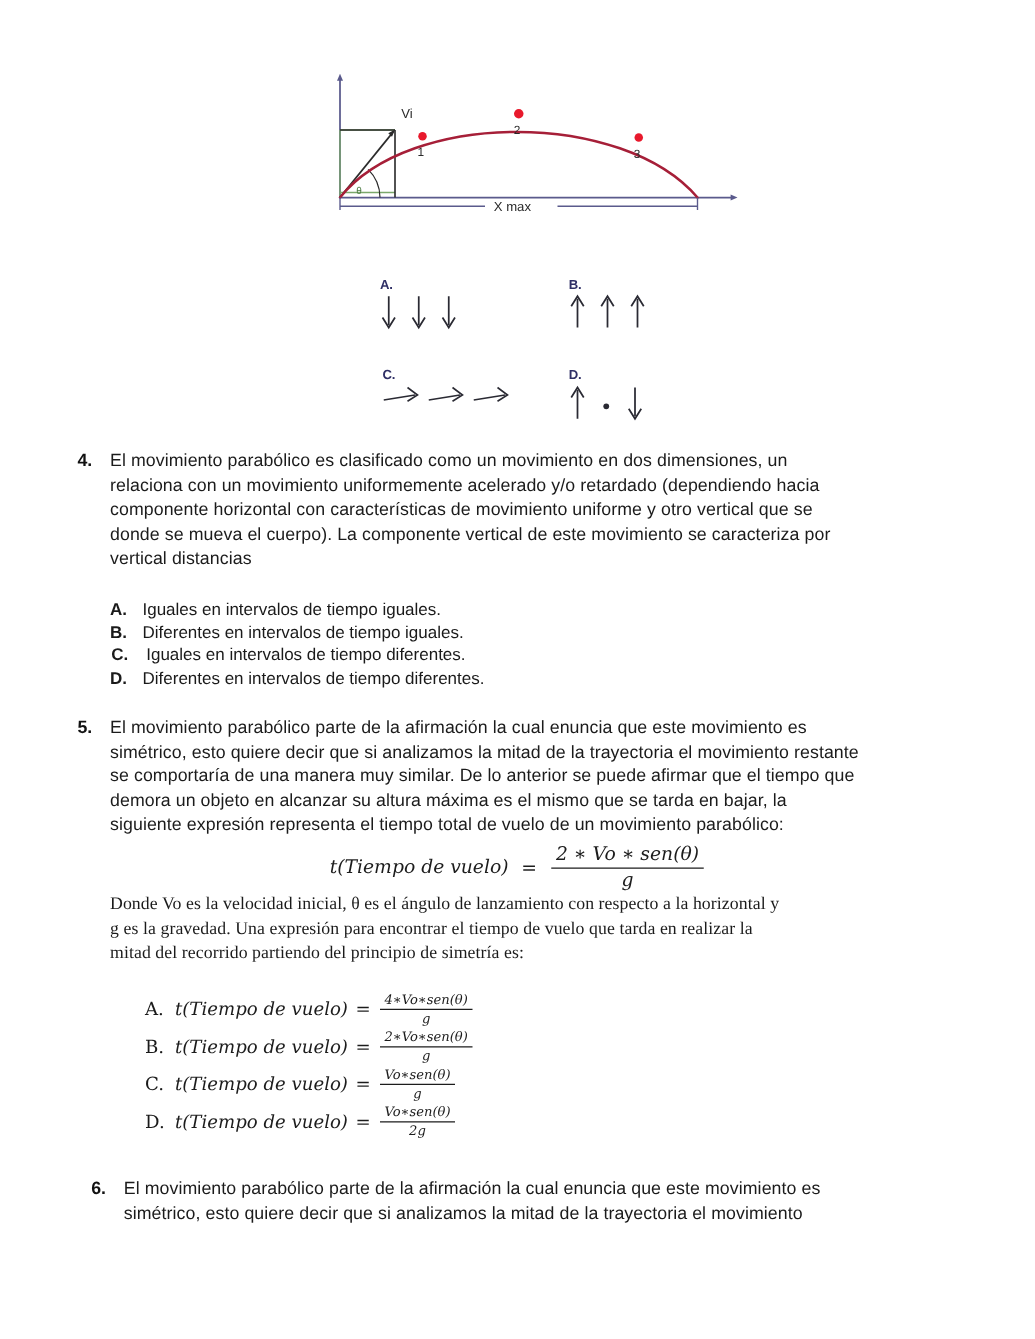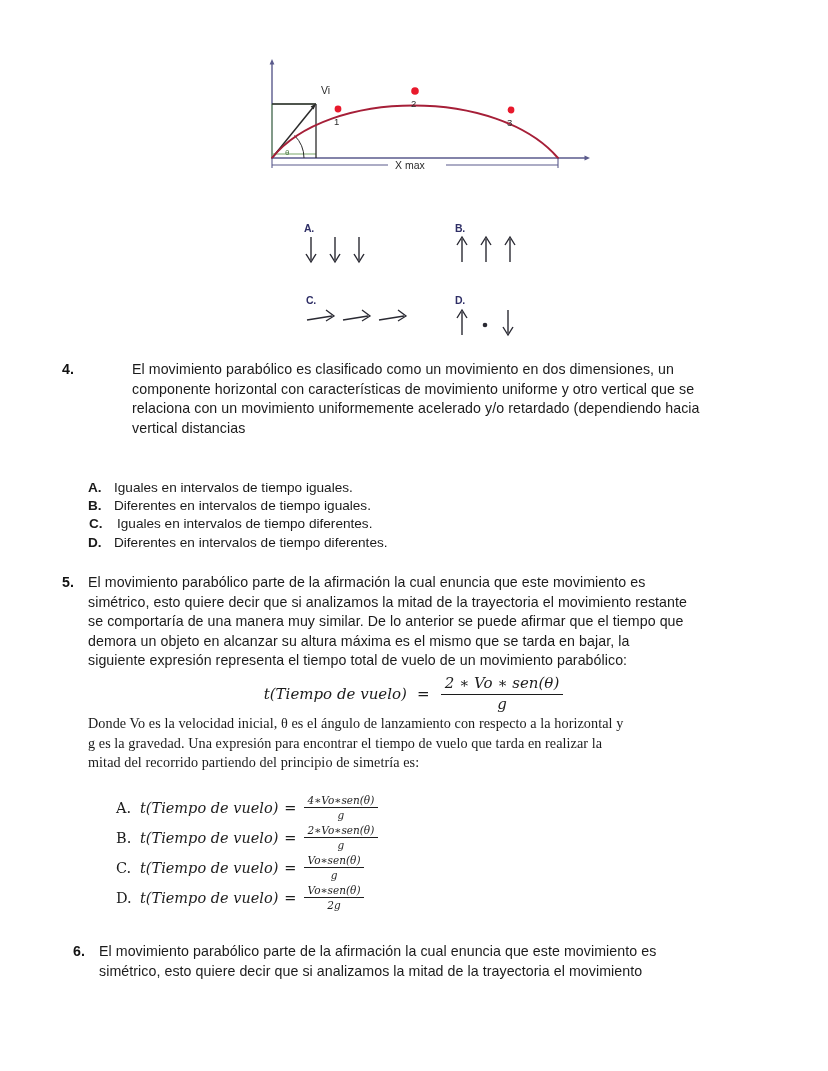--- a/index.html
+++ b/index.html
@@ -269,24 +269,25 @@
         </svg>
         <svg width="14" height="30">
           <line x1="7" y1="2" x2="7" y2="25" stroke="#2a2a33" stroke-width="1.4"></line>
           <polyline points="2,19 7,27 12,19" fill="none" stroke="#2a2a33" stroke-width="1.4"></polyline>
         </svg>
       </div>
     </div>
   </div>
 
   <div class="q-num" style="left:62px; top:360px;">4.</div>
-  <div class="para" style="left:88px; top:360px; width:660px;margin-left:44px;">
+  <div class="para" style="left:88px; top:360px; width:660px;">
     <div>El movimiento parabólico es clasificado como un movimiento en dos dimensiones, un</div>
+    <div>relaciona con un movimiento uniformemente acelerado y/o retardado (dependiendo hacia</div>
     <div>componente horizontal con características de movimiento uniforme y otro vertical que se</div>
-    <div>relaciona con un movimiento uniformemente acelerado y/o retardado (dependiendo hacia</div>
+    <div>donde se mueva el cuerpo). La componente vertical de este movimiento se caracteriza por</div>
     <div>vertical distancias</div>
   </div>
 
   <div class="opt-list" style="left:88px; top:479px;">
     <div class="opt-row">
       <span class="opt-letter">A.</span>
       <span class="opt-text">Iguales en intervalos de tiempo iguales.</span>
     </div>
     <div class="opt-row">
       <span class="opt-letter">B.</span>

